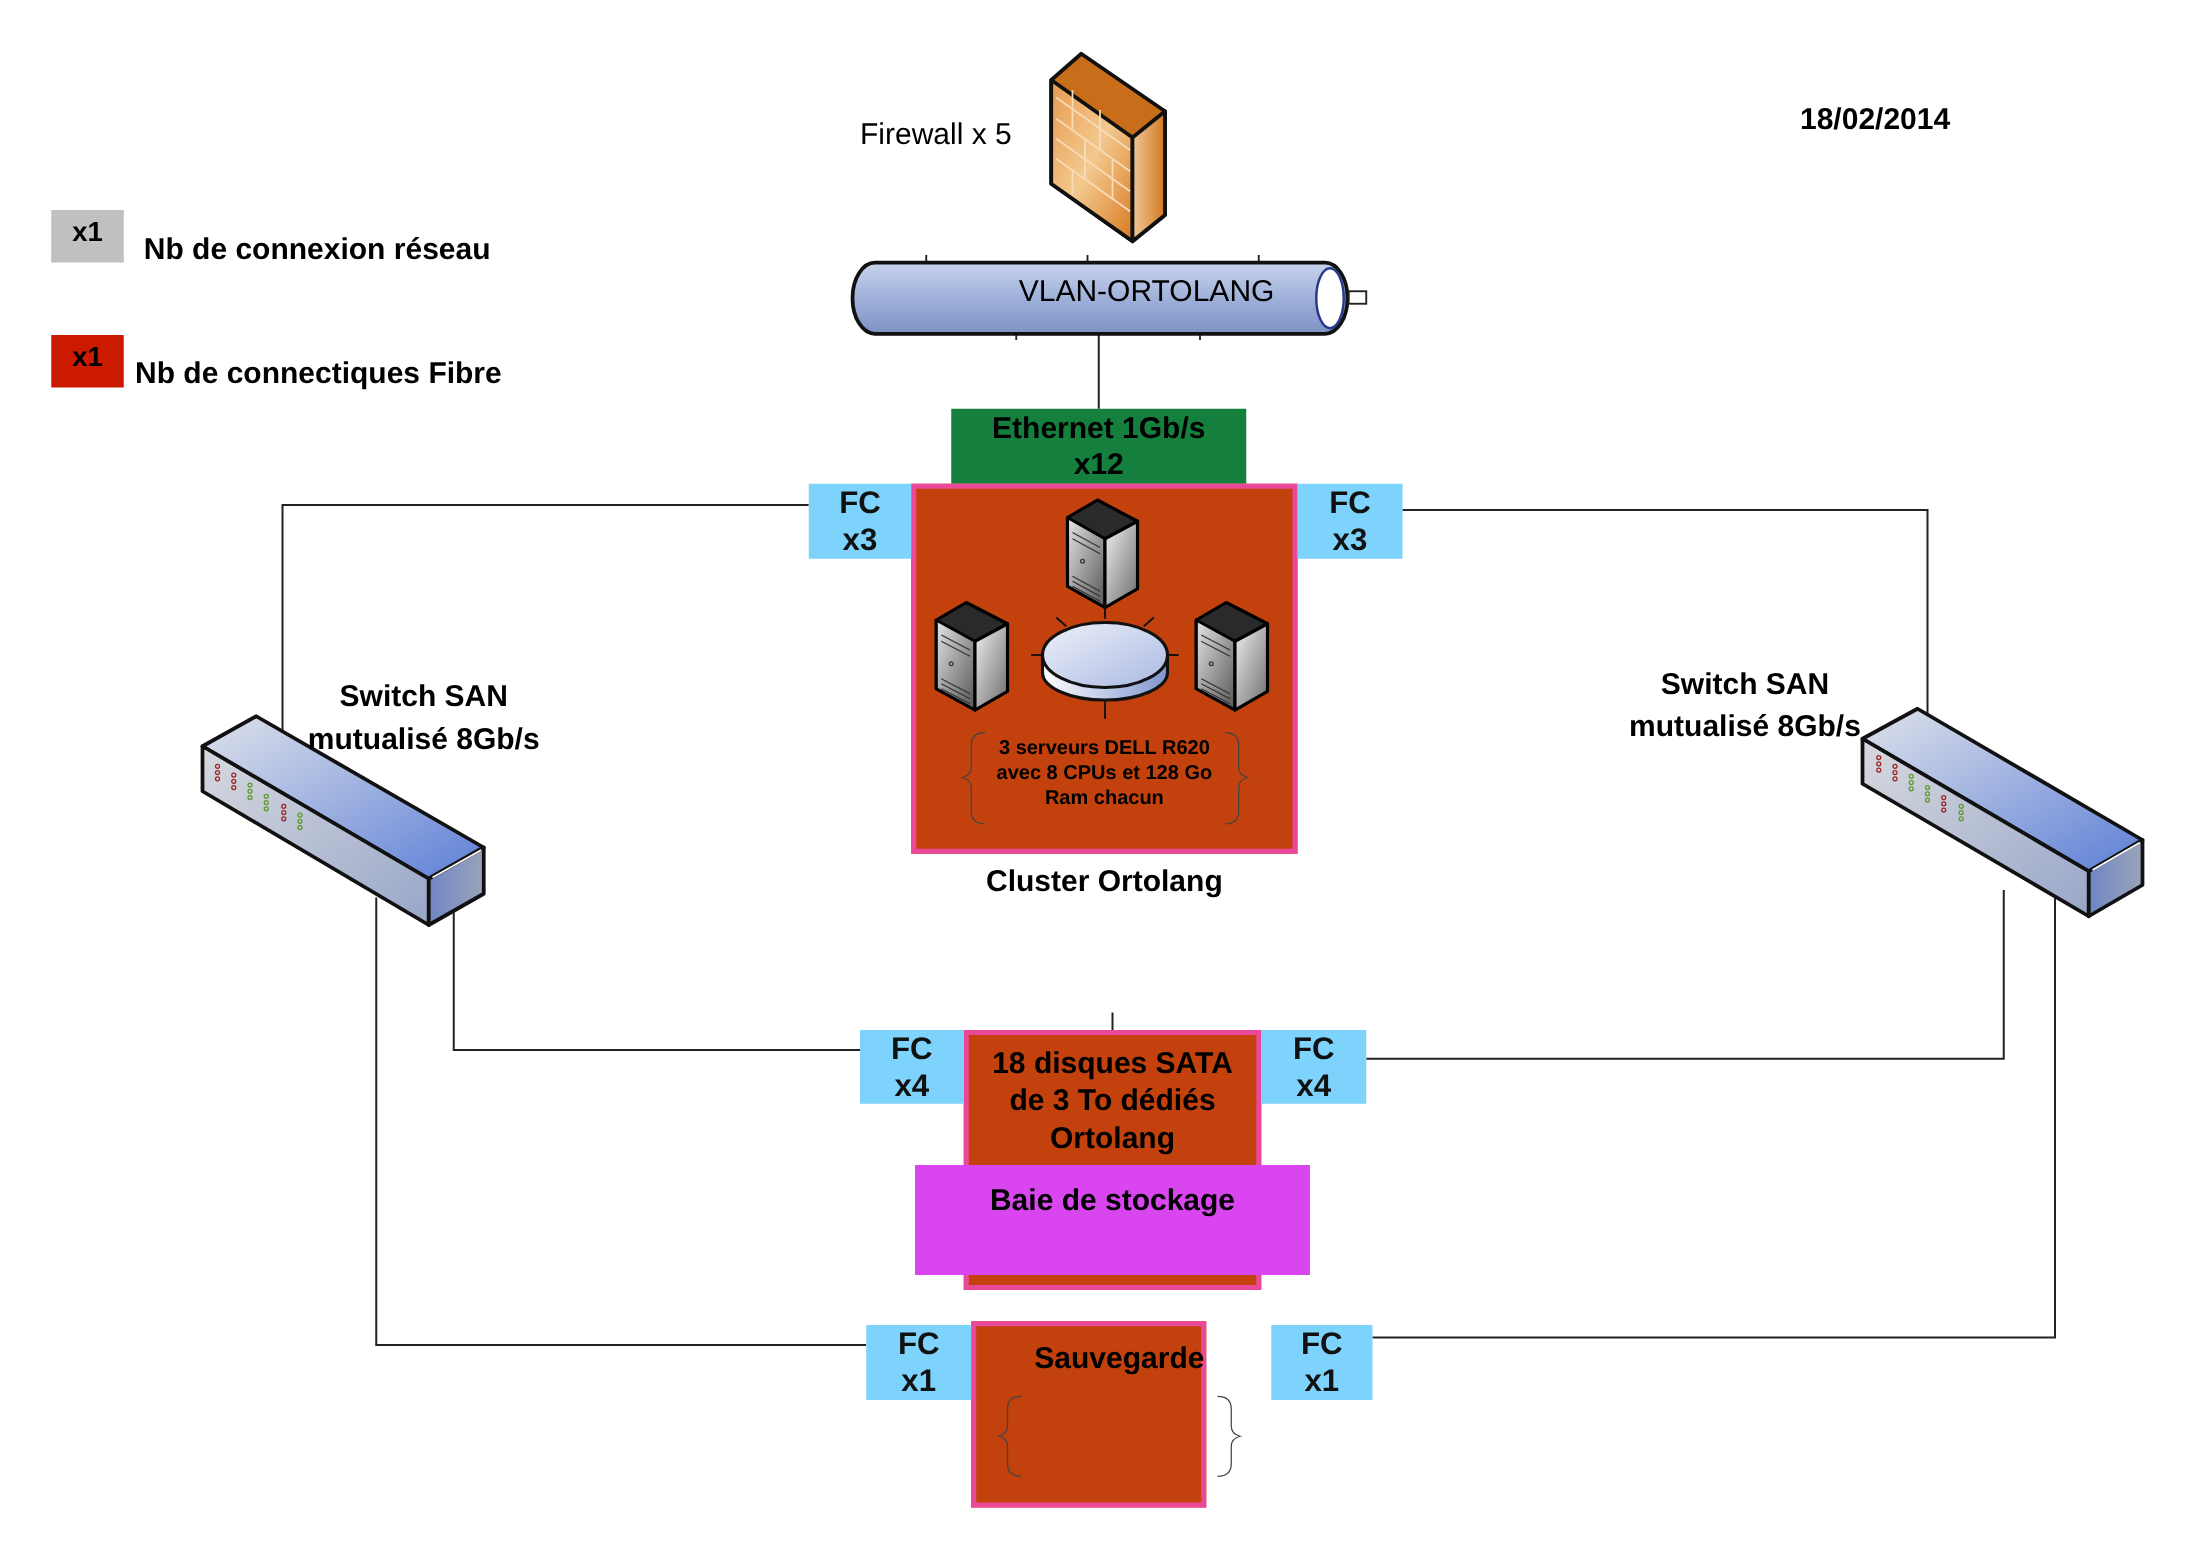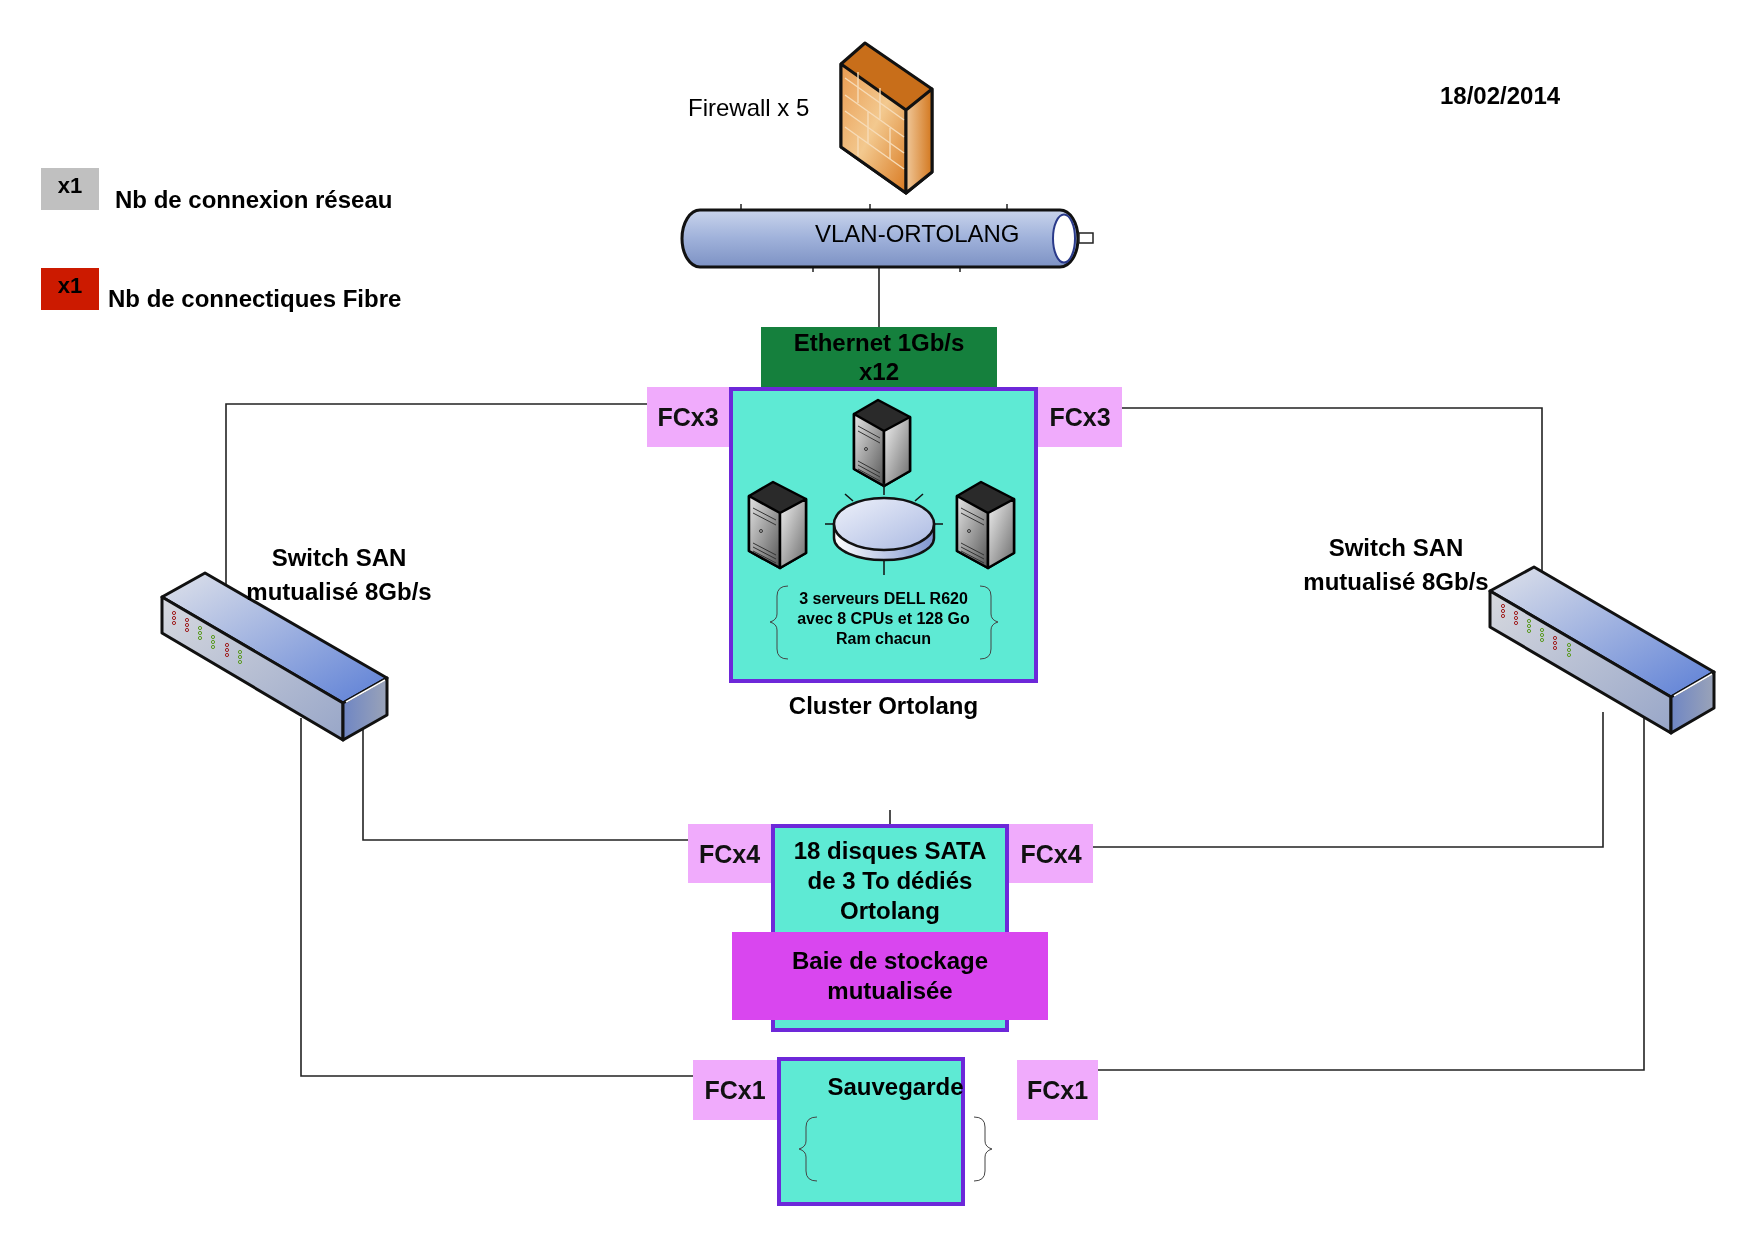--- a/index.html
+++ b/index.html
@@ -4,23 +4,23 @@
 <style>
   html, body { margin:0; padding:0; background:#ffffff; }
   body { width:1756px; height:1242px; position:relative; overflow:hidden;
          font-family:"Liberation Sans", sans-serif; color:#000; }
   .abs { position:absolute; }
   svg.canvas { position:absolute; left:0; top:0; }
   .bold { font-weight:bold; }
   .legend-box { position:absolute; width:58px; height:42px; font-weight:bold; font-size:22px;
                 display:flex; align-items:center; justify-content:center; padding-bottom:6px; box-sizing:border-box; }
   .legend-text { position:absolute; font-weight:bold; font-size:24px; white-space:nowrap; }
-  .fc { position:absolute; background:#f0abfc; color:#111; font-weight:bold; font-size:25px;
-        display:flex; flex-direction:row; align-items:center; justify-content:center; line-height:30px;text-align:right; }
-  .box { position:absolute; background:#5eead4; border:4px solid #6d28d9; box-sizing:border-box;padding-left:37px; }
+  .fc { position:absolute; background:#7dd3fc; color:#111; font-weight:bold; font-size:25px;
+        display:flex; flex-direction:column; align-items:center; justify-content:center; line-height:30px;text-align:right; }
+  .box { position:absolute; background:#c2410c; border:4px solid #ec4899; box-sizing:border-box;padding-left:37px; }
   .center-text { text-align:center; font-weight:bold; }
   .label { position:absolute; font-weight:bold; font-size:24px; text-align:center; line-height:34px; white-space:nowrap; }
   .brace-text { position:absolute; font-weight:bold; font-size:16px; text-align:center; line-height:20px; white-space:nowrap; }
 </style>
 </head>
 <body>
 
 <svg class="canvas" width="1756" height="1242">
   <defs>
     <linearGradient id="tubeGrad" x1="0" y1="0" x2="0" y2="1">
@@ -279,21 +279,20 @@
 
 <div class="box" style="left:771px; top:824px; width:238px; height:208px;">
   <div class="center-text" style="position:absolute; left:0; width:230px; top:8px; font-size:24px; line-height:30px;">
     <div>18 disques SATA</div>
     <div>de 3 To dédiés</div>
     <div>Ortolang</div>
   </div>
 </div>
 <div class="abs center-text" style="left:732px; top:932px; width:316px; height:88px; background:#d946ef; font-size:24px; line-height:30px; padding-top:14px; box-sizing:border-box;">
   <div>Baie de stockage</div>
-  <div>mutualisée</div>
 </div>
 <div class="fc" style="left:688px; top:824px; width:83px; height:59px;">
   <div>FC</div>
   <div>x4</div>
 </div>
 <div class="fc" style="left:1009px; top:824px; width:84px; height:59px;">
   <div>FC</div>
   <div>x4</div>
 </div>
 

